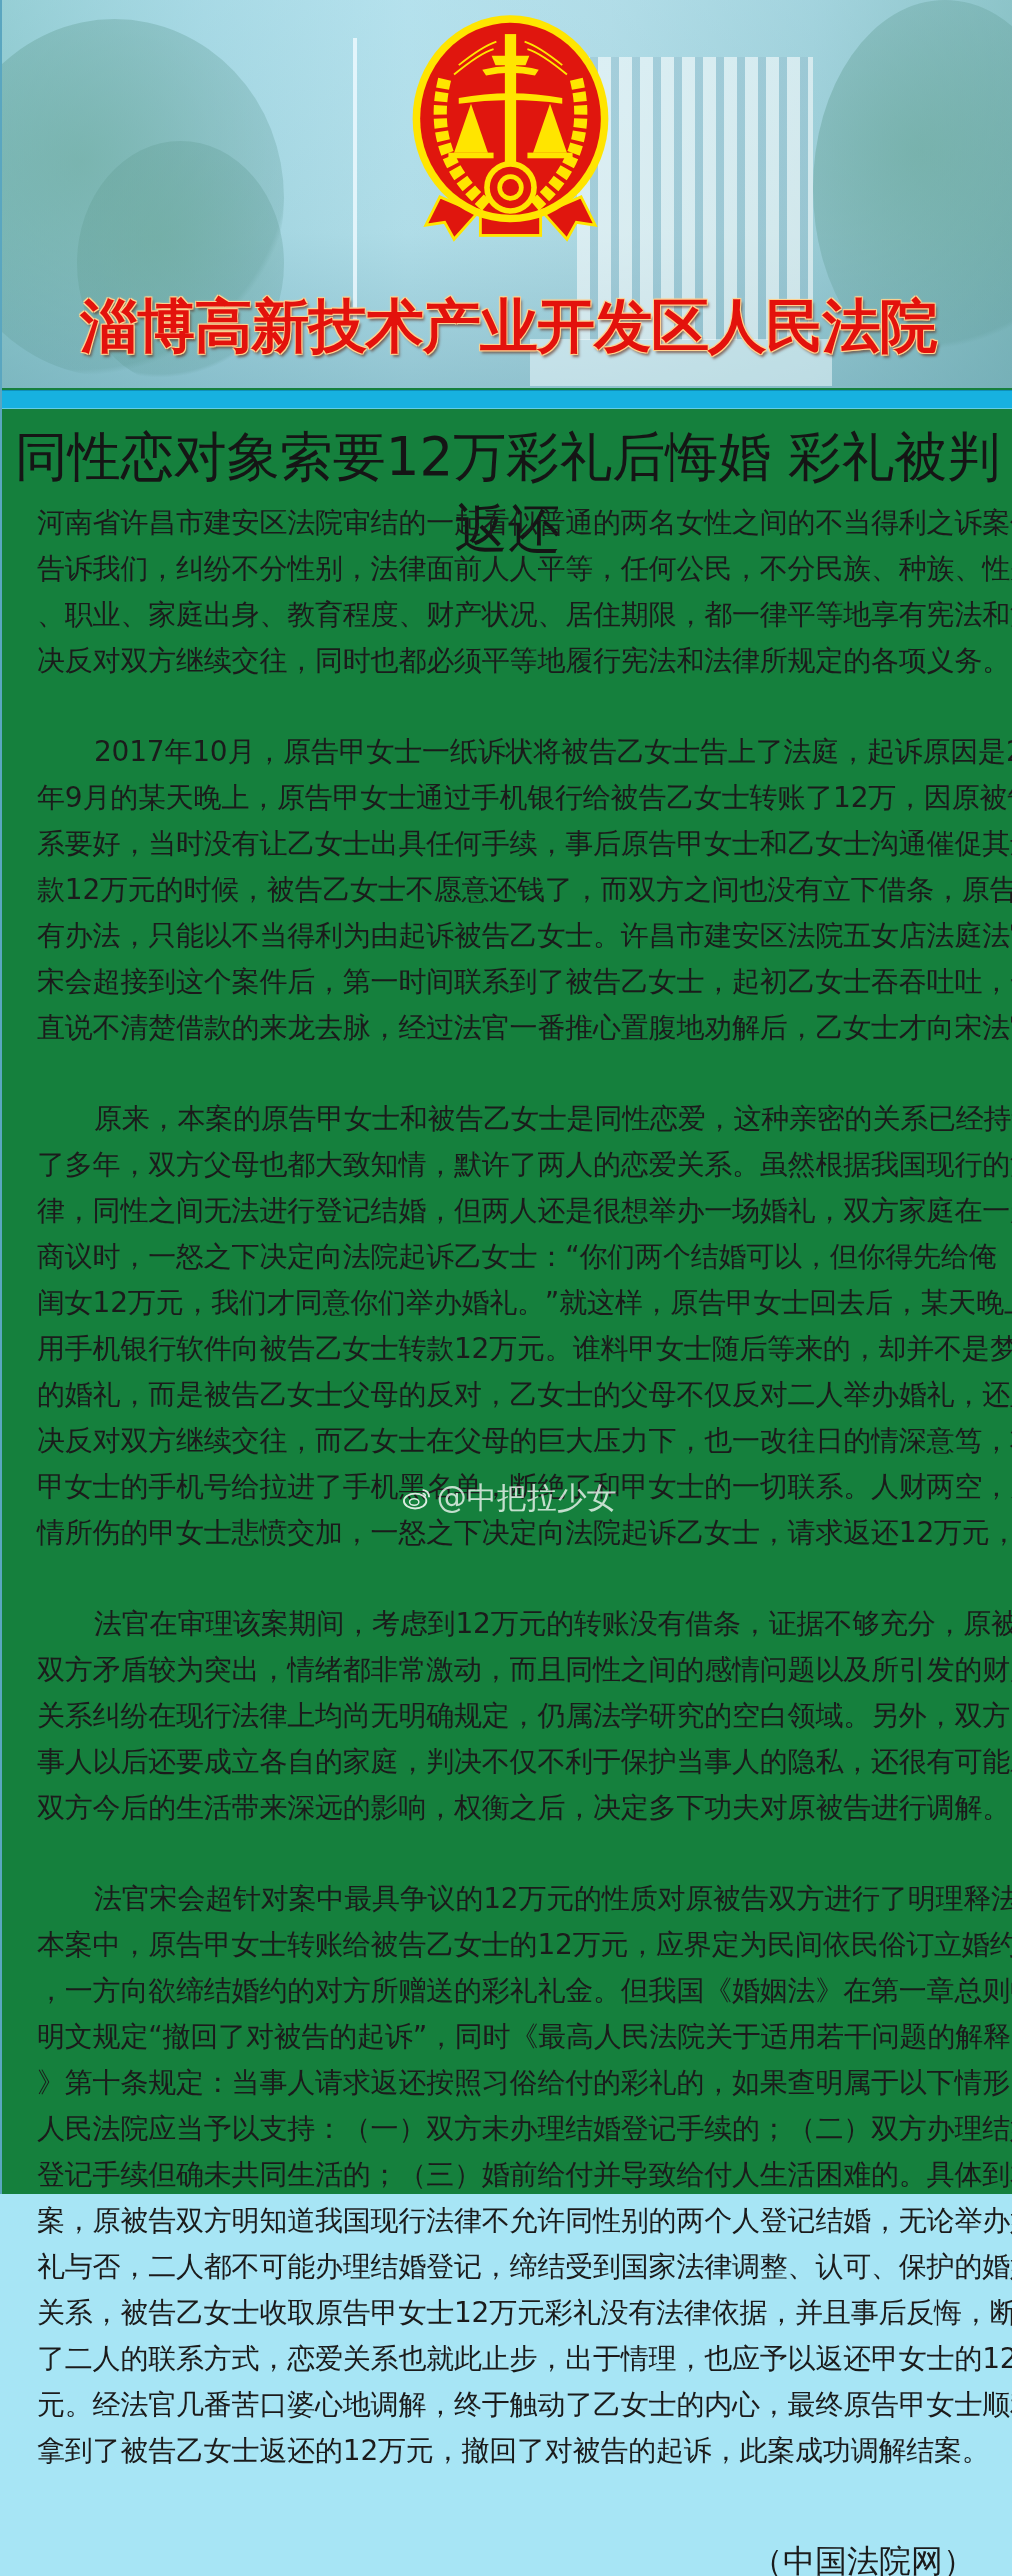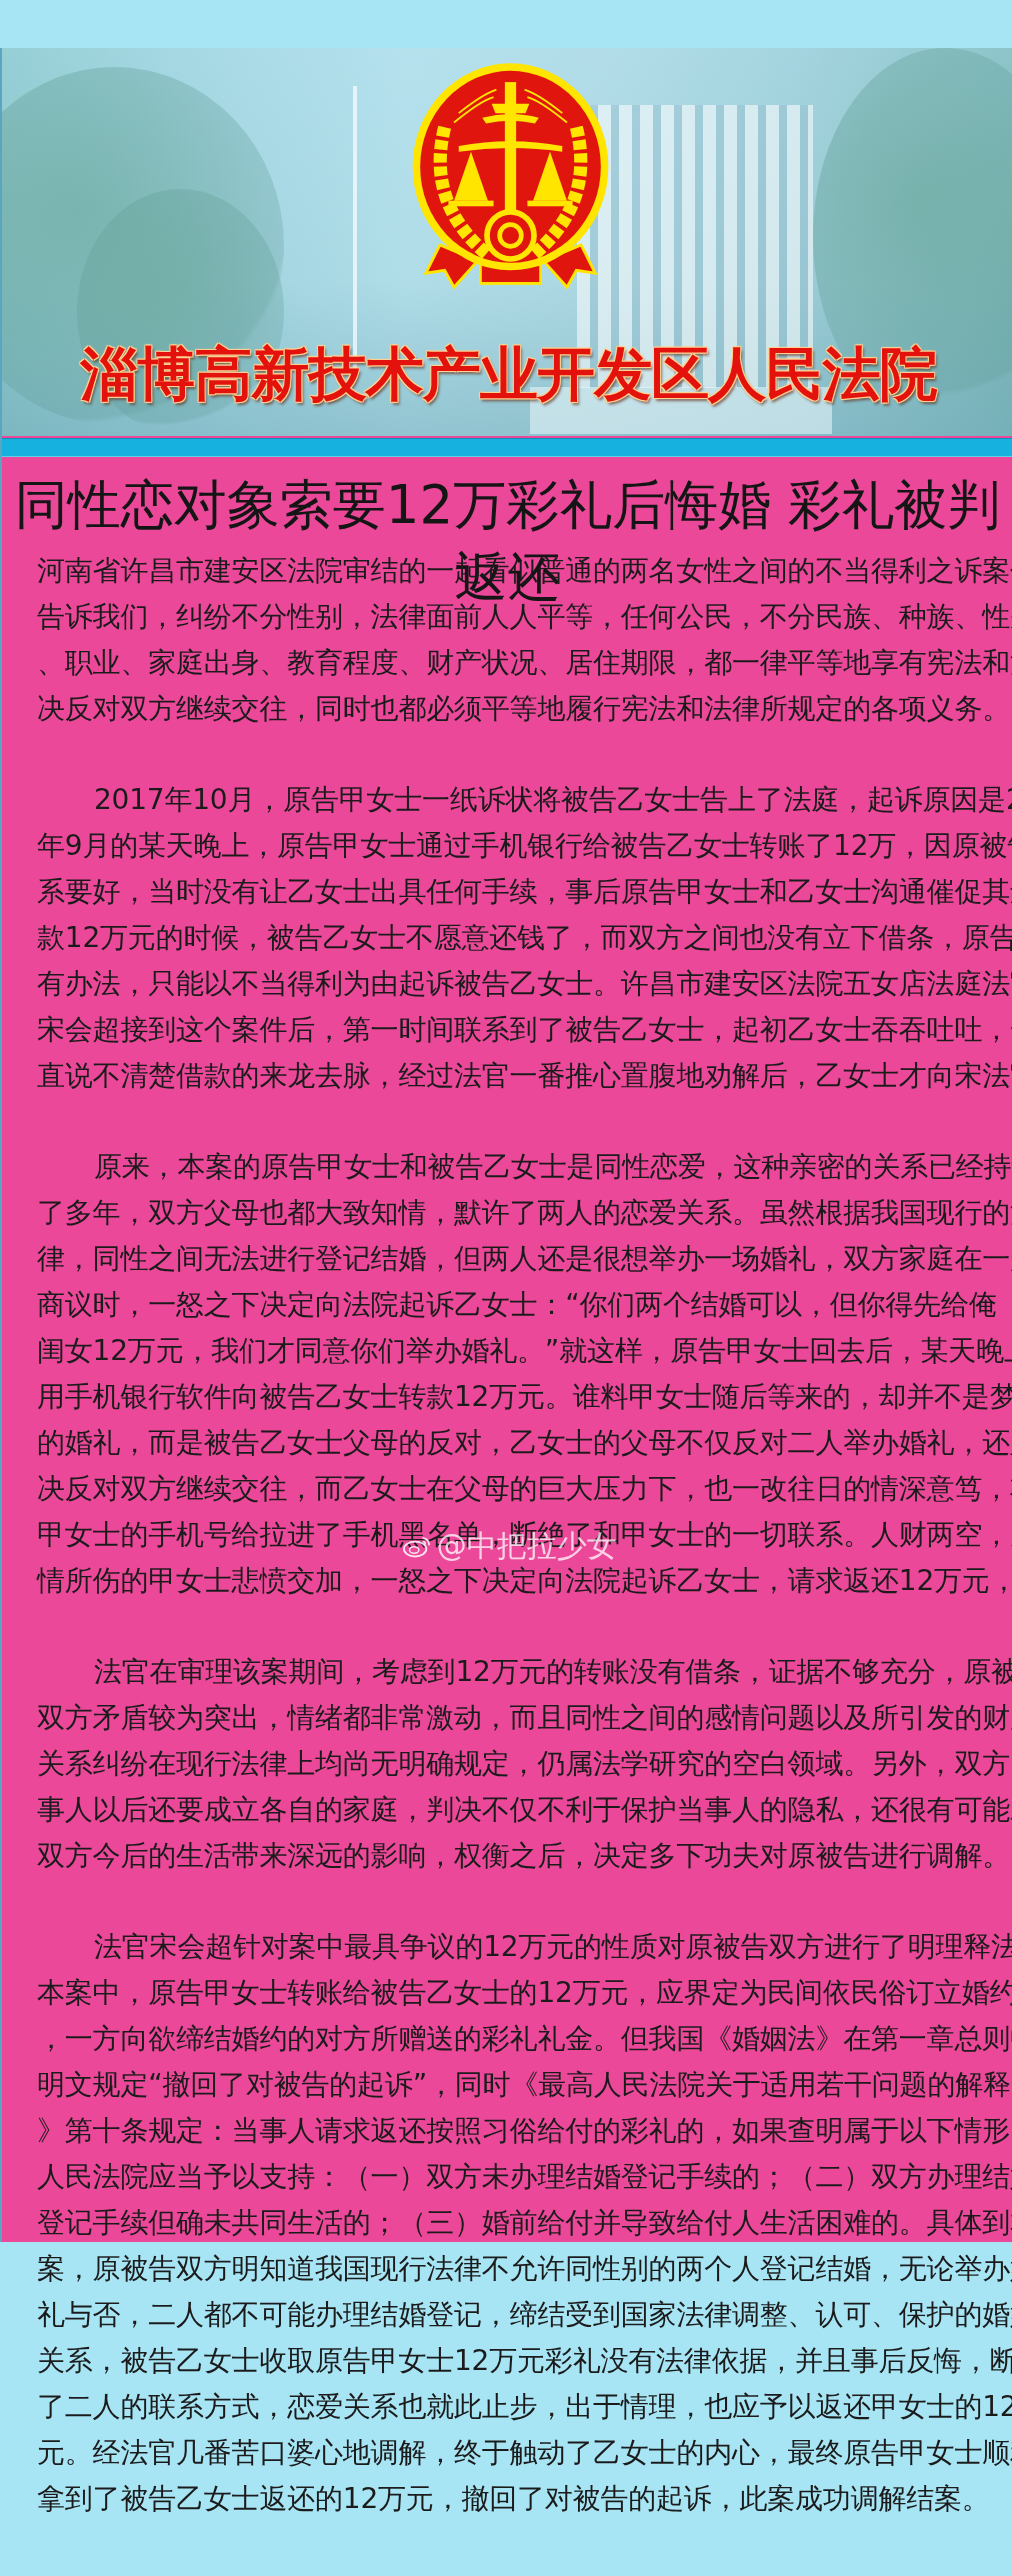--- a/index.html
+++ b/index.html
@@ -1,17 +1,17 @@
 <!DOCTYPE html>
 <html style="font-size:15px"><head>
 <meta charset="utf-8">
 <style>
   html, body { margin:0; padding:0; }
   body { width:1013px; height:2576px; overflow:hidden; background:#a7e5f5; font-family:"DejaVu Sans", "Liberation Sans", sans-serif; color:#1a1a1a; }
-  .page { position:relative; width:1013px; height:2194px; background:#ec4899; border-left:2.8px solid #5aa6c0; box-sizing:border-box;margin-top:48px; }
+  .page { position:relative; width:1013px; height:2194px; background:#15803d; border-left:2.8px solid #5aa6c0; box-sizing:border-box; }
   .banner { position:absolute; left:0; top:0; width:1013px; height:388px; overflow:hidden;
     background:
       linear-gradient(180deg, rgba(165,220,235,0.35) 0%, rgba(120,190,205,0.2) 60%, rgba(110,170,185,0.55) 100%),
       linear-gradient(90deg, #8ec7c9 0%, #a9d8e2 20%, #bde4ee 40%, #b8dde6 60%, #a2cfd7 80%, #7fb7b6 100%);
   }
   .bldg { position:absolute; background:rgba(235,248,252,0.55); }
   .bldg.win { background:repeating-linear-gradient(90deg, rgba(255,255,255,0.55) 0 13.2px, rgba(150,190,205,0.45) 13.2px 21px); }
   .tree { position:absolute; border-radius:50%; background:radial-gradient(circle at 40% 40%, rgba(110,170,160,0.7), rgba(90,150,145,0.25) 70%, transparent 72%); }
   .emblem { position:absolute; left:405px; top:13.2px; width:207px; height:236px; }
   .court-name { position:absolute; left:0; right:0; top:288px; text-align:center; font-family:"DejaVu Sans", sans-serif; font-weight:bold; font-size:58px; letter-spacing:-0.9px; color:#e3120c;

